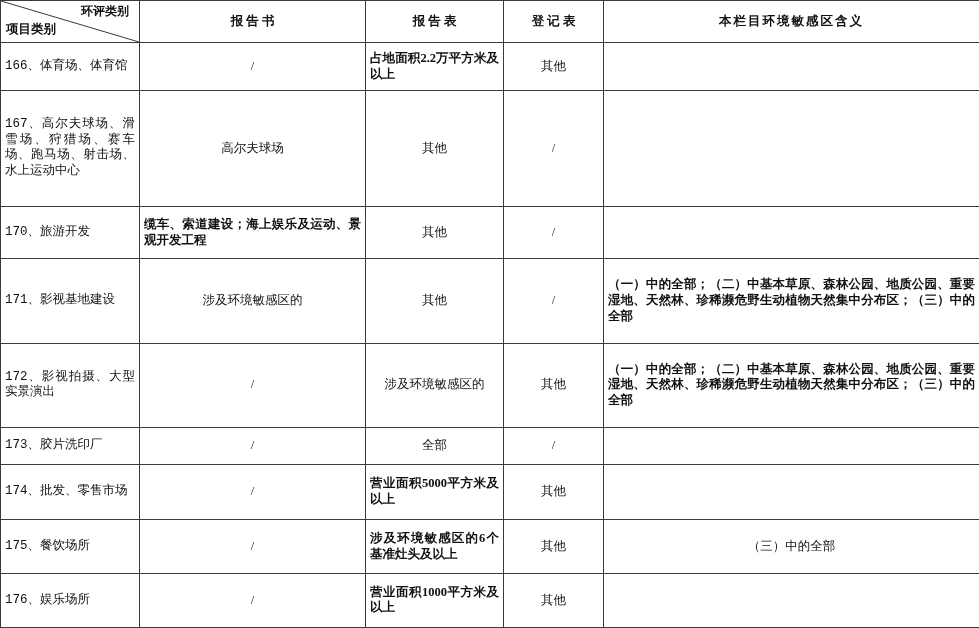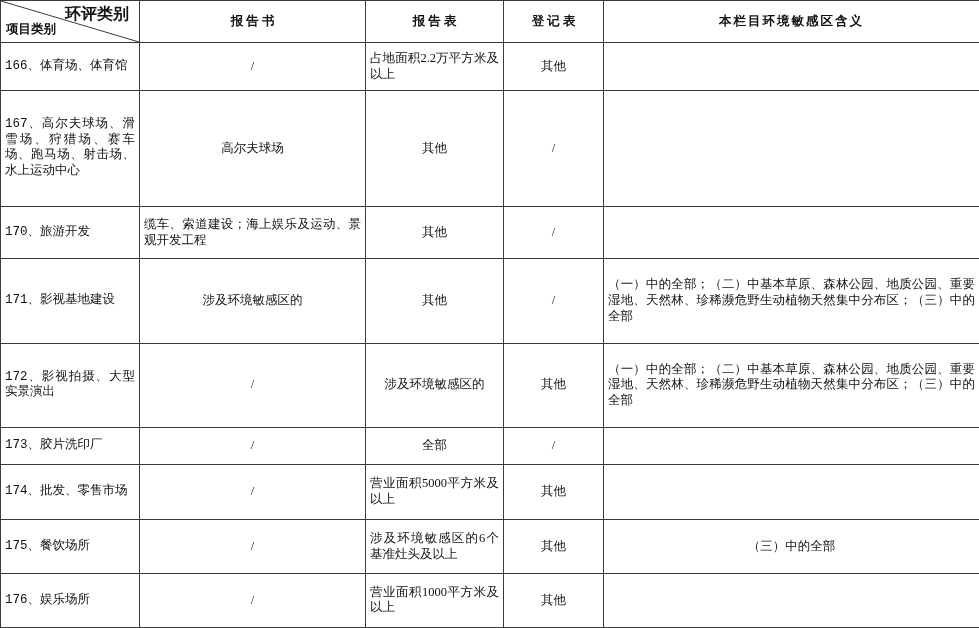--- a/index.html
+++ b/index.html
@@ -22,26 +22,26 @@
     word-break:break-all;
   }
   th{
     font-weight:bold;
     text-align:center;
     font-size:13px;
     padding:2px;
   }
   th.sens{letter-spacing:2px;}
   td.ctr{text-align:center;}
-  td.lt{text-align:justify;text-align-last:left;padding:2px 6px;}
+  td.lt{text-align:justify;text-align-last:left;padding:2px 6px;font-weight:bold;}
   td.c1{text-align:justify;text-align-last:left;padding:2px 5px;font-family:Liberation Mono, monospace;}
   
   th.diag{position:relative;padding:0;font-weight:bold;}
   th.diag svg{position:absolute;left:0;top:0;width:100%;height:100%;}
-  .diag-top{position:absolute;top:3px;right:10px;font-size:16px;}
+  .diag-top{position:absolute;top:3px;right:10px;font-size:12px;}
   .diag-bottom{position:absolute;bottom:4px;left:5px;font-size:12.5px;margin-top:15px;}
 </style>
 </head>
 <body>
 
 <div class="page">
   <table class="cls">
     <colgroup>
       <col style="width:139px">
       <col style="width:226px">

